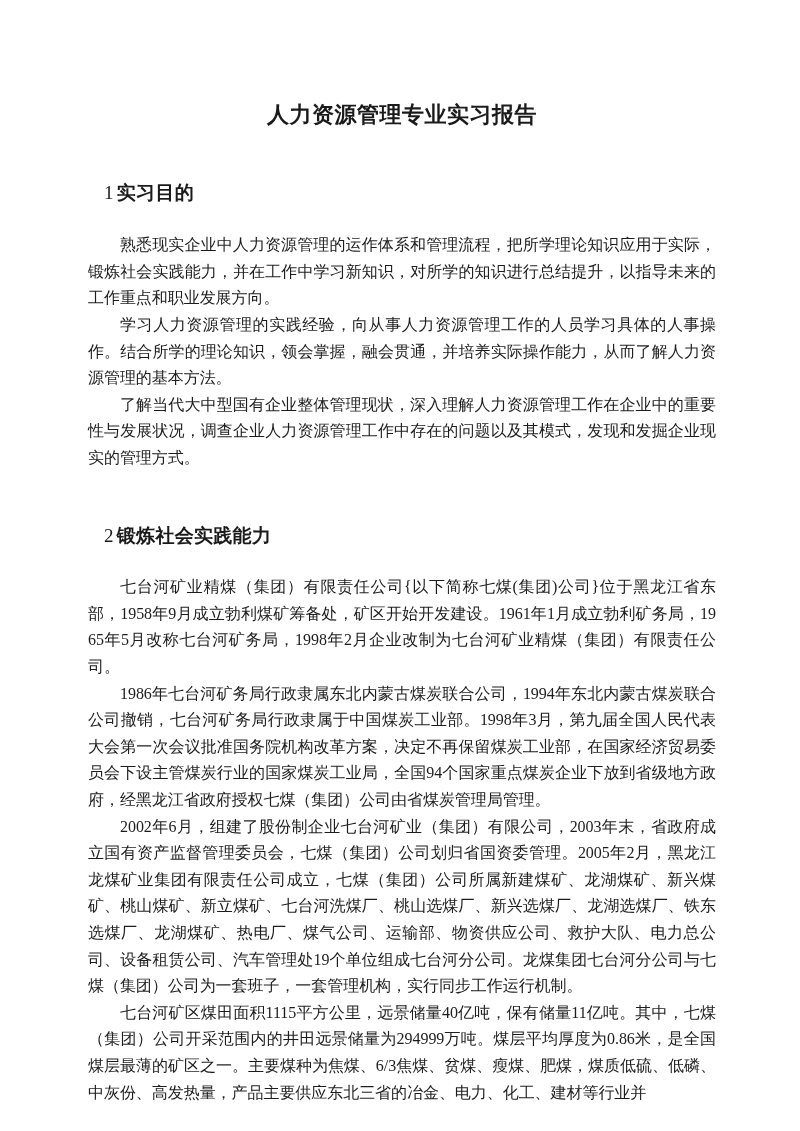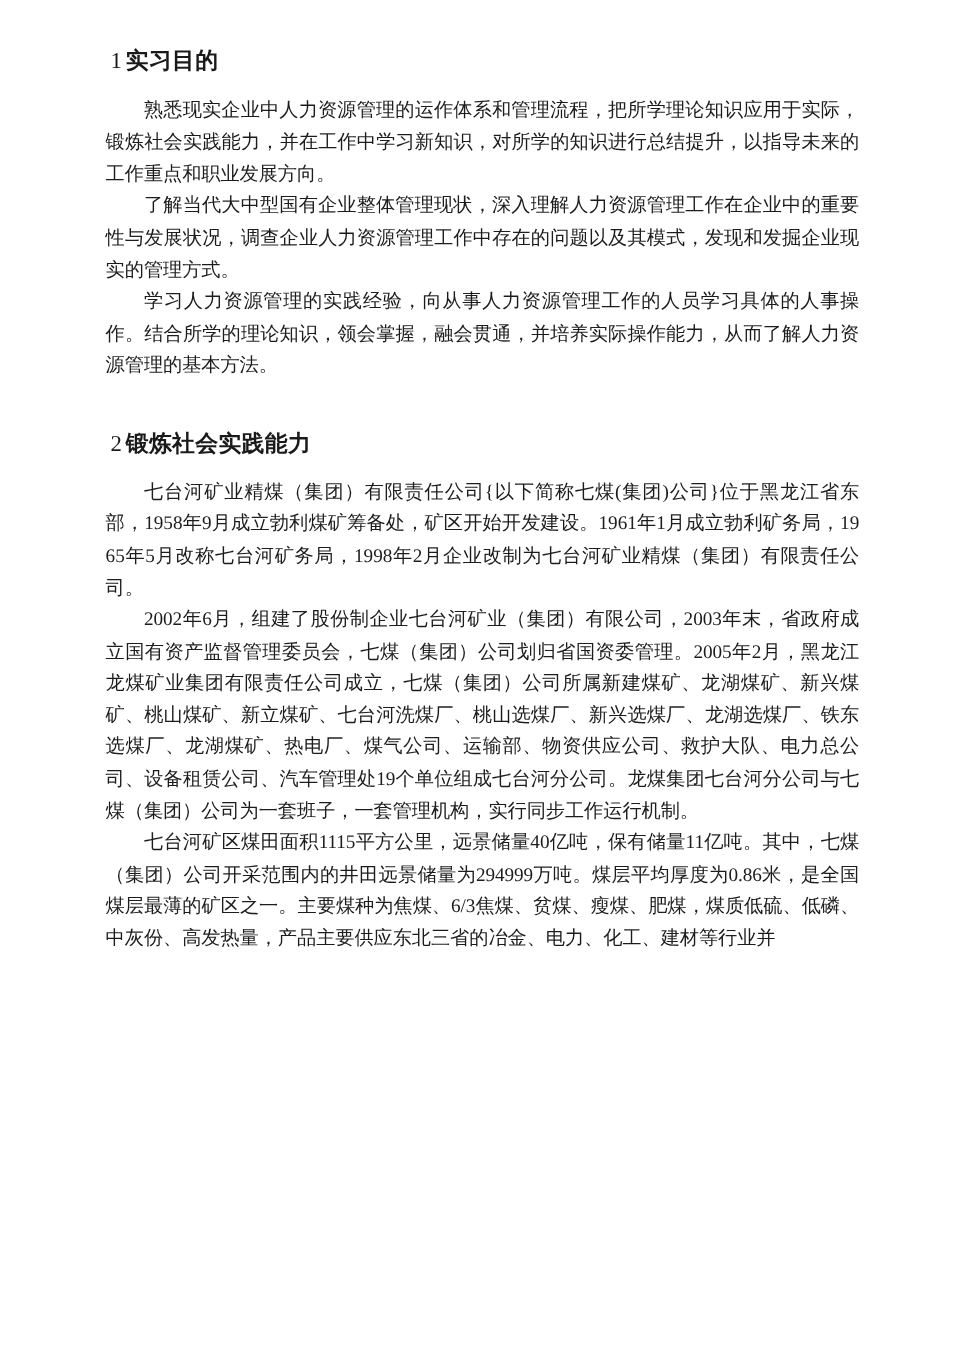--- a/index.html
+++ b/index.html
@@ -31,21 +31,21 @@
     margin: 0;
     padding-top: 101px;
     letter-spacing: 0.5px;
     line-height: 1.25;
   }
   .h1 {
     font-family: "Liberation Sans", "DejaVu Sans", sans-serif;
     font-size: 19px;
     font-weight: 700;
     color: #1a1a1a;
-    margin: 4px;
+    margin: 16px;
     padding-top: 36px;
     padding-bottom: 2px;
     line-height: 1.3;
     letter-spacing: 0.3px;
   }
   .h1-num {
     font-family: "Liberation Serif", "DejaVu Serif", serif;
     font-weight: 400;
     font-size: 19px;
     padding-right: 3px;
@@ -71,35 +71,37 @@
   .sec-body-2 {
     padding-top: 8px;
   }
 </style>
 </head>
 <body>
 
 <div class="page">
   <div class="content">
 
+    <h1 class="doc-title">人力资源管理专业实习报告</h1>
 
     <h2 class="h1">
       <span class="h1-num">1</span><span>实习目的</span>
     </h2>
 
     <div class="sec-body">
       <p class="para">熟悉现实企业中人力资源管理的运作体系和管理流程，把所学理论知识应用于实际，锻炼社会实践能力，并在工作中学习新知识，对所学的知识进行总结提升，以指导未来的工作重点和职业发展方向。</p>
+      <p class="para">学习人力资源管理的实践经验，向从事人力资源管理工作的人员学习具体的人事操作。结合所学的理论知识，领会掌握，融会贯通，并培养实际操作能力，从而了解人力资源管理的基本方法。</p>
       <p class="para">了解当代大中型国有企业整体管理现状，深入理解人力资源管理工作在企业中的重要性与发展状况，调查企业人力资源管理工作中存在的问题以及其模式，发现和发掘企业现实的管理方式。</p>
-      <p class="para">学习人力资源管理的实践经验，向从事人力资源管理工作的人员学习具体的人事操作。结合所学的理论知识，领会掌握，融会贯通，并培养实际操作能力，从而了解人力资源管理的基本方法。</p>
     </div>
 
     <h2 class="h1">
       <span class="h1-num">2</span><span>锻炼社会实践能力</span>
     </h2>
 
     <div class="sec-body-2">
       <p class="para">七台河矿业精煤（集团）有限责任公司{以下简称七煤(集团)公司}位于黑龙江省东部，1958年9月成立勃利煤矿筹备处，矿区开始开发建设。1961年1月成立勃利矿务局，1965年5月改称七台河矿务局，1998年2月企业改制为七台河矿业精煤（集团）有限责任公司。</p>
+      <p class="para">1986年七台河矿务局行政隶属东北内蒙古煤炭联合公司，1994年东北内蒙古煤炭联合公司撤销，七台河矿务局行政隶属于中国煤炭工业部。1998年3月，第九届全国人民代表大会第一次会议批准国务院机构改革方案，决定不再保留煤炭工业部，在国家经济贸易委员会下设主管煤炭行业的国家煤炭工业局，全国94个国家重点煤炭企业下放到省级地方政府，经黑龙江省政府授权七煤（集团）公司由省煤炭管理局管理。</p>
       <p class="para">2002年6月，组建了股份制企业七台河矿业（集团）有限公司，2003年末，省政府成立国有资产监督管理委员会，七煤（集团）公司划归省国资委管理。2005年2月，黑龙江龙煤矿业集团有限责任公司成立，七煤（集团）公司所属新建煤矿、龙湖煤矿、新兴煤矿、桃山煤矿、新立煤矿、七台河洗煤厂、桃山选煤厂、新兴选煤厂、龙湖选煤厂、铁东选煤厂、龙湖煤矿、热电厂、煤气公司、运输部、物资供应公司、救护大队、电力总公司、设备租赁公司、汽车管理处19个单位组成七台河分公司。龙煤集团七台河分公司与七煤（集团）公司为一套班子，一套管理机构，实行同步工作运行机制。</p>
       <p class="para">七台河矿区煤田面积1115平方公里，远景储量40亿吨，保有储量11亿吨。其中，七煤（集团）公司开采范围内的井田远景储量为294999万吨。煤层平均厚度为0.86米，是全国煤层最薄的矿区之一。主要煤种为焦煤、6/3焦煤、贫煤、瘦煤、肥煤，煤质低硫、低磷、中灰份、高发热量，产品主要供应东北三省的冶金、电力、化工、建材等行业并</p>
     </div>
 
   </div>
 </div>
 
 </body></html>

